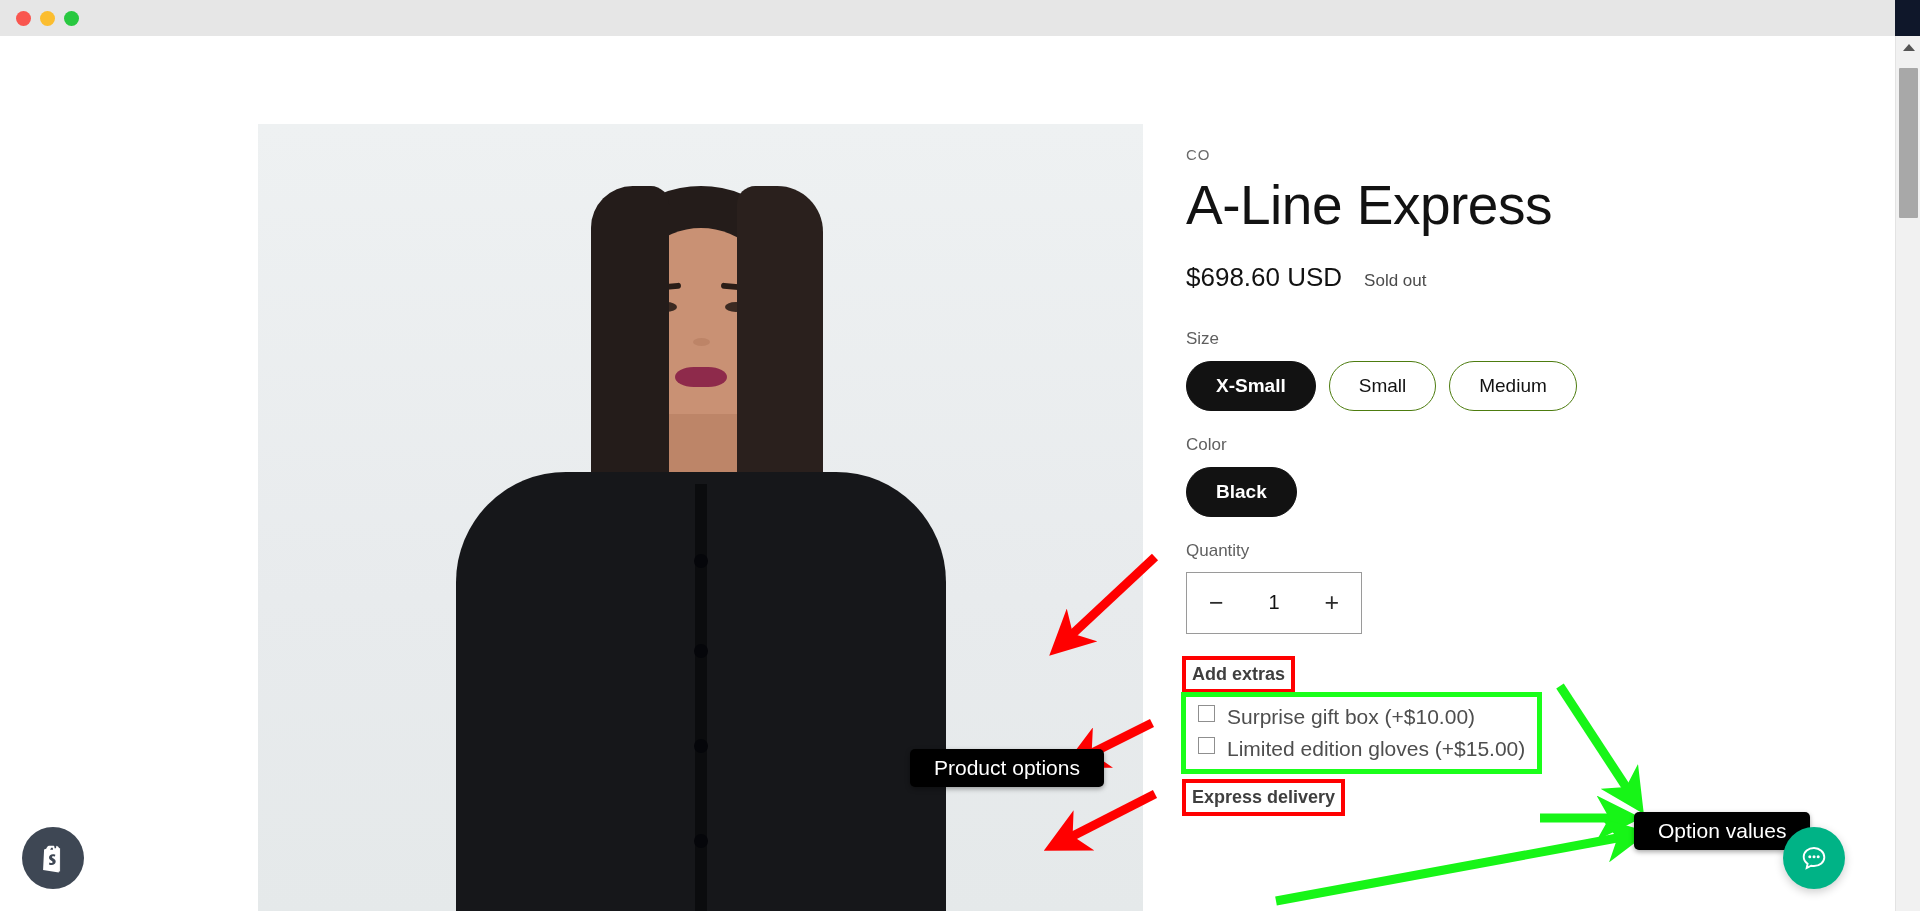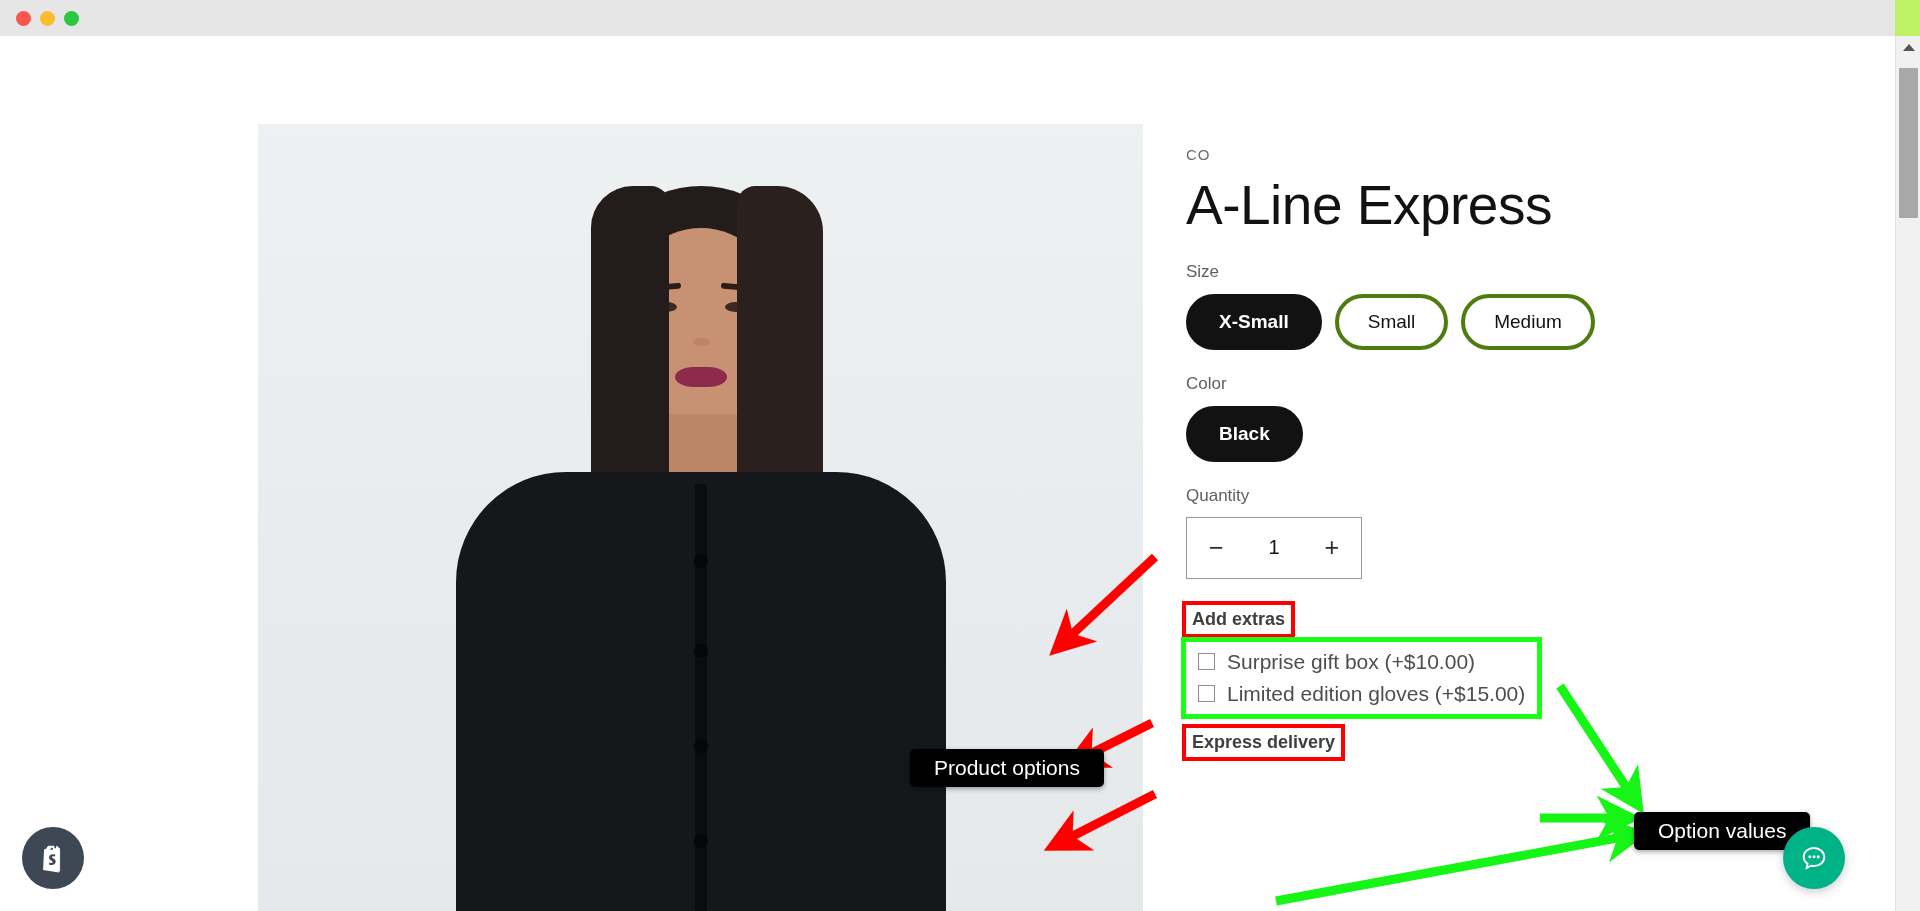--- a/index.html
+++ b/index.html
@@ -10,21 +10,21 @@
     overflow: hidden;
     font-family: "Liberation Sans", sans-serif;
     background: #ffffff;
   }
 
   
   .window {
     position: relative;
     width: 1920px;
     height: 799px;
-    background: #bef264;
+    background: #0f172a;
   }
   .titlebar {
     position: absolute;
     top: 0; left: 0;
     width: 1895px;
     height: 36px;
     background: #e6e6e6;
     display: flex;
     align-items: center;
     padding-left: 16px;
@@ -229,21 +229,21 @@
     font-size: 17px;
     color: #5f5f5f;
     margin-bottom: 12px;
   }
   .pill-row {
     display: flex;
     gap: 13px;
     margin-bottom: 24px;
   }
   .pill {
-    border: 4px solid #4d7c0f;
+    border: 1px solid #4d7c0f;
     border-radius: 32px;
     padding: 13px 29px;
     font-size: 19px;
     color: #121212;
     background: #ffffff;
     white-space: nowrap;
   }
   .pill.selected {
     background: #121212;
     color: #ffffff;
@@ -265,21 +265,20 @@
   .cgroup { margin-bottom: 6px; }
   .cheading {
     display: inline-block;
     font-size: 18px;
     font-weight: 700;
     color: #3f3f3f;
     padding: 4px 6px;
   }
   .chk-row {
     display: flex;
-    align-items: center;
     gap: 12px;
     padding: 4px 6px;
   }
   .chk-box {
     width: 17px; height: 17px;
     border: 1px solid #8f8f8f;
     background: #fff;
     flex: 0 0 auto;
   }
   .chk-text { font-size: 21px; color: #4e4e4e; }
@@ -363,20 +362,24 @@
         <div class="m-btn" style="top:615px"></div>
         <div class="m-btn" style="top:710px"></div>
       </div>
 
       <div class="info">
 
         <div class="vendor">CO</div>
 
         <h1 class="title">A-Line Express</h1>
 
+        <div class="price-row">
+          <span class="price">$698.60 USD</span>
+          <span class="soldout">Sold out</span>
+        </div>
 
         <div>
           <div class="opt-label">Size</div>
           <div class="pill-row">
             <div class="pill selected">X-Small</div>
             <div class="pill">Small</div>
             <div class="pill">Medium</div>
           </div>
         </div>
 

